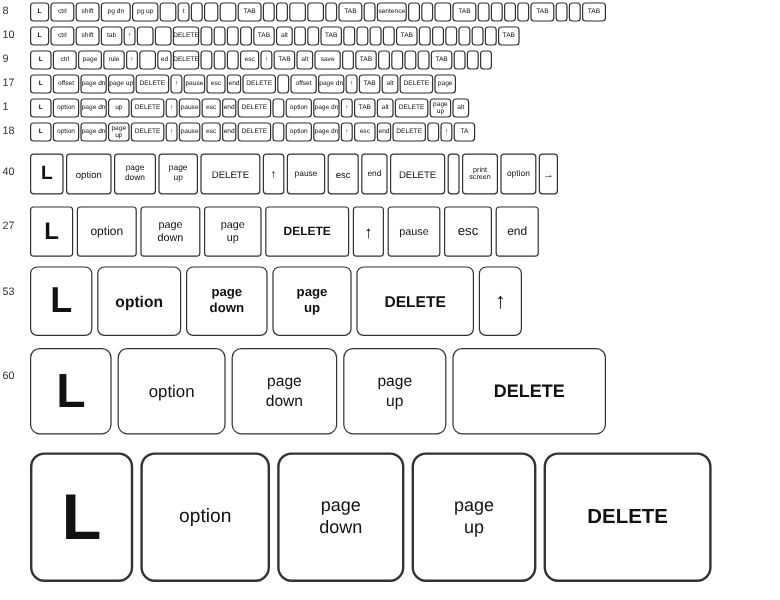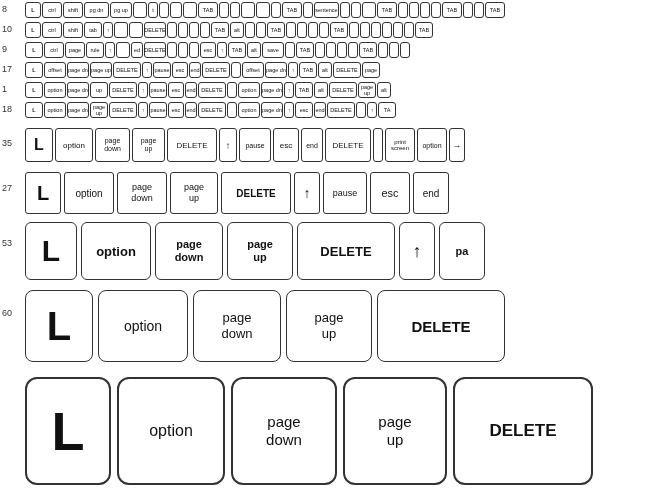--- a/index.html
+++ b/index.html
@@ -84,21 +84,21 @@
 <body>
 
 <div class="keyboard-container">
 
   <div style="position:absolute;left:2px;top:4px;font-size:9px;color:#333;">8</div>
   <div style="position:absolute;left:2px;top:24px;font-size:9px;color:#333;">10</div>
   <div style="position:absolute;left:2px;top:44px;font-size:9px;color:#333;">9</div>
   <div style="position:absolute;left:2px;top:64px;font-size:9px;color:#333;">17</div>
   <div style="position:absolute;left:2px;top:84px;font-size:9px;color:#333;">1</div>
   <div style="position:absolute;left:2px;top:104px;font-size:9px;color:#333;">18</div>
-  <div style="position:absolute;left:2px;top:138px;font-size:9px;color:#333;">35</div>
+  <div style="position:absolute;left:2px;top:138px;font-size:9px;color:#333;">40</div>
   <div style="position:absolute;left:2px;top:183px;font-size:9px;color:#333;">27</div>
   <div style="position:absolute;left:2px;top:238px;font-size:9px;color:#333;">53</div>
   <div style="position:absolute;left:2px;top:308px;font-size:9px;color:#333;">60</div>
   <div style="position:absolute;left:2px;top:400px;font-size:9px;color:#333;margin-left:38px;">72</div>
 
   <div class="row8" style="left:25px;">
     <div class="row-keys" style="gap:1px;">
       <div class="key-item xsmall-font bold" style="width:16px;">L</div>
       <div class="key-item xsmall-font" style="width:20px;">ctrl</div>
       <div class="key-item xsmall-font" style="width:20px;">shift</div>
@@ -322,21 +322,20 @@
       <div class="key-item large-font two-line" style="width: 68px; font-size: 11px; border-radius: 6px; flex-direction: column; line-height: 1.2; gap: 0px;">
           <span>page</span>
           <span>down</span>
         </div>
       <div class="key-item large-font two-line" style="width: 66px; font-size: 11px; border-radius: 6px; flex-direction: column; line-height: 1.2; gap: 0px;">
           <span>page</span>
           <span>up</span>
         </div>
       <div class="key-item large-font" style="width:98px;font-size:13px;font-weight:bold;border-radius:6px;">DELETE</div>
       <div class="key-item large-font" style="width:36px;font-size:18px;border-radius:6px;">↑</div>
-      <div class="key-item large-font" style="width:46px;font-size:11px;border-radius:6px;">pa</div>
     </div>
   </div>
 
   <div class="row60" style="left:25px; right:0; height:72px; position:absolute; top:290px;">
     <div class="row-keys" style="gap:5px;">
       <div class="key-item" style="width:68px;font-size:40px;font-weight:bold;border-radius:8px;">L</div>
       <div class="key-item" style="width:90px;font-size:14px;border-radius:8px;">option</div>
       <div class="key-item two-line" style="width: 88px; font-size: 13px; border-radius: 8px; flex-direction: column; line-height: 1.2; gap: 0px;">
           <span>page</span>
           <span>down</span>

